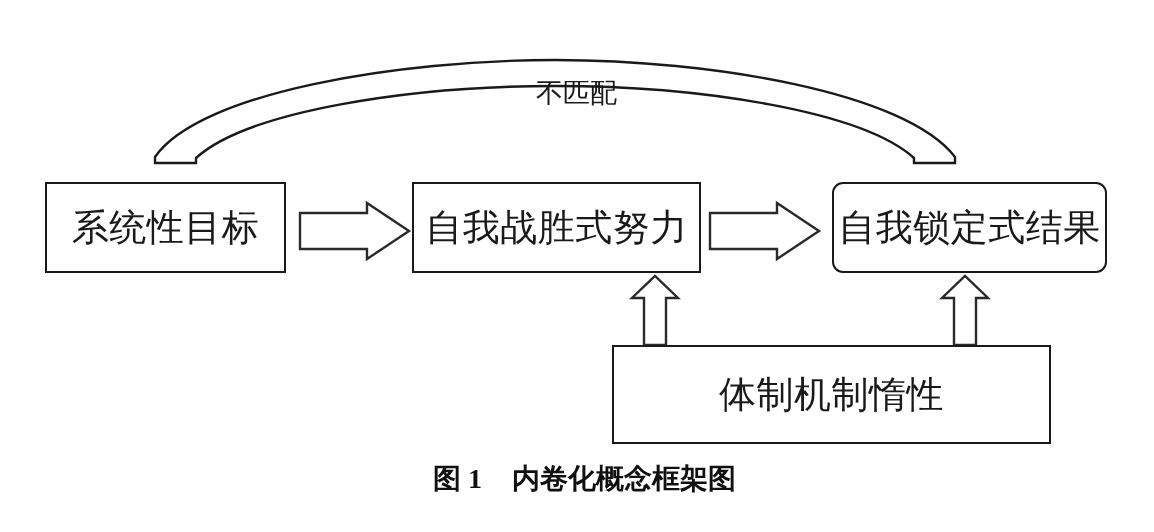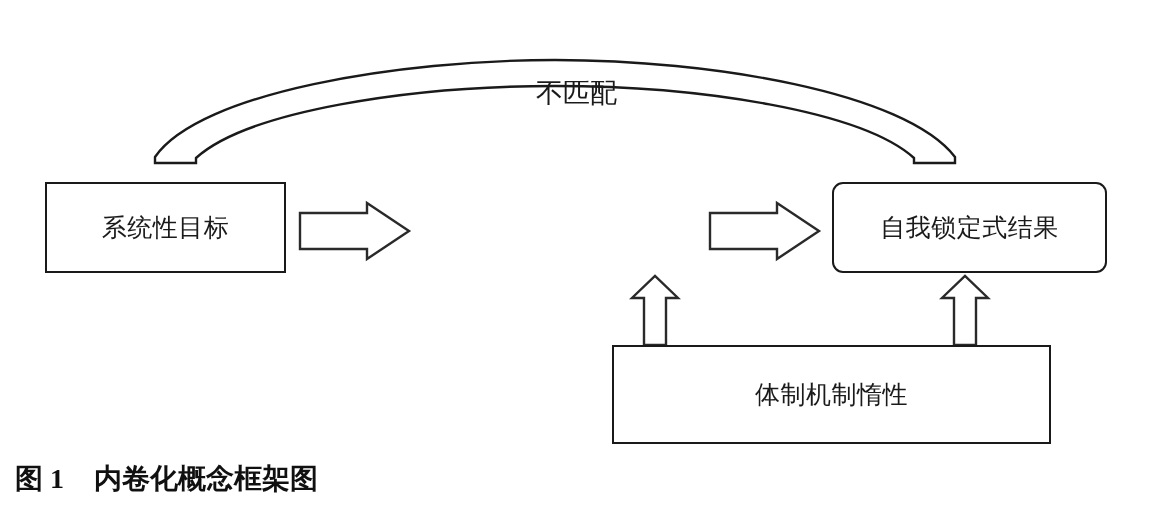--- a/index.html
+++ b/index.html
@@ -31,21 +31,21 @@
     position: absolute;
     box-sizing: border-box;
     border: 2px solid #1a1a1a;
     background: #ffffff;
     display: flex;
     align-items: center;
     justify-content: center;
   }
   .node-label {
     font-family: "Liberation Serif", "DejaVu Serif", serif;
-    font-size: 25px;
+    font-size: 37px;
     line-height: 1;
     letter-spacing: 0.5px;
     color: #1a1a1a;
     white-space: nowrap;
   }
   #box-goal   { left: 45px;  top: 182px; width: 241px; height: 91px; }
   #box-effort { left: 412px; top: 182px; width: 289px; height: 91px; }
   #box-result { left: 832px; top: 182px; width: 275px; height: 91px; border-radius: 11px; }
   #box-inertia{ left: 612px; top: 345px; width: 439px; height: 99px; }
 
@@ -61,21 +61,21 @@
     color: #1a1a1a;
     pointer-events: none;
   }
   #mismatch-label .inner { margin-left: -1px; }
 
   #figure-caption {
     position: absolute;
     left: 15px;
     right: 0;
     top: 462px;
-    text-align: left;
+    text-align: center;
     font-family: "Liberation Serif", "DejaVu Serif", serif;
     font-weight: bold;
     font-size: 28px;
     line-height: 1.2;
     color: #101010;
   }
   #figure-caption .cap-gap { display: inline-block; width: 30px; }
 </style>
 </head>
 <body>
@@ -134,20 +134,23 @@
   </svg>
 
   <div id="mismatch-label">
     <span class="inner">不匹配</span>
   </div>
 
   <div class="node-box" id="box-goal">
     <span class="node-label">系统性目标</span>
   </div>
 
+  <div class="node-box" id="box-effort">
+    <span class="node-label">自我战胜式努力</span>
+  </div>
 
   <div class="node-box" id="box-result">
     <span class="node-label">自我锁定式结果</span>
   </div>
 
   <div class="node-box" id="box-inertia">
     <span class="node-label">体制机制惰性</span>
   </div>
 
   <div id="figure-caption">

